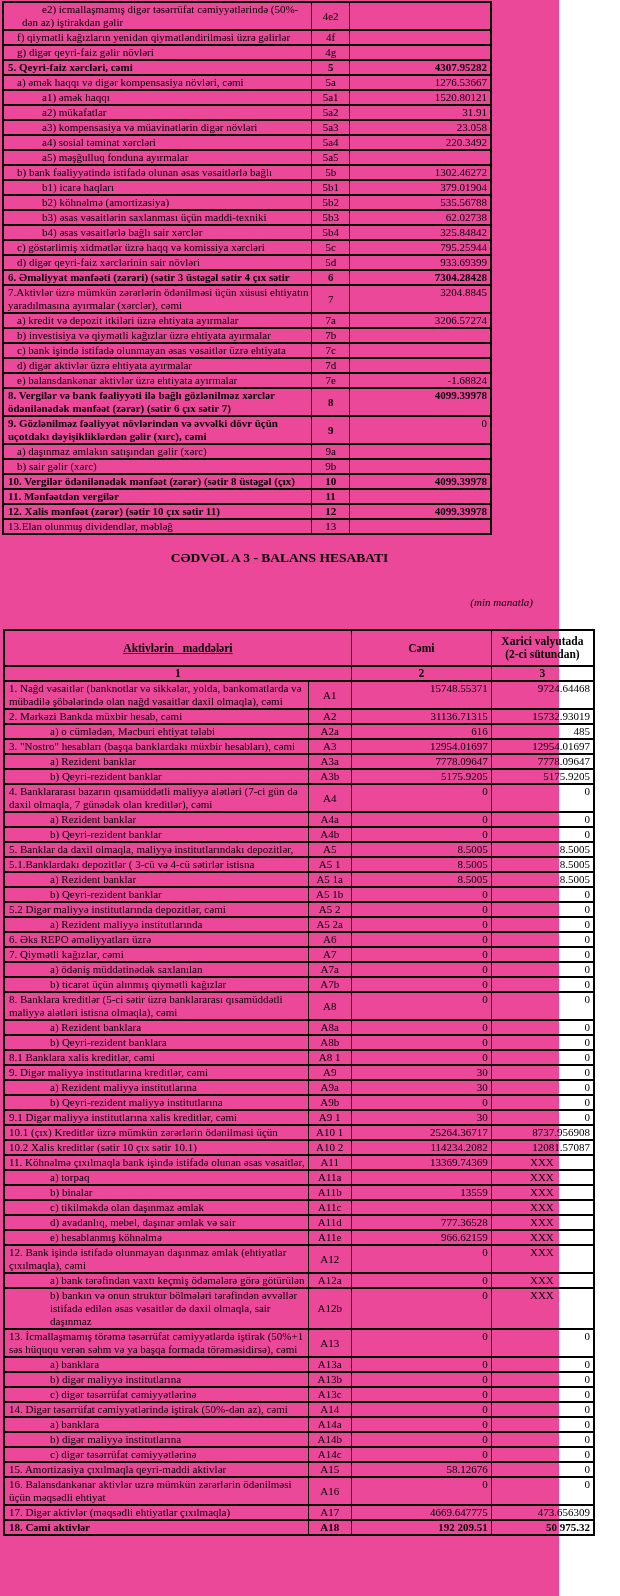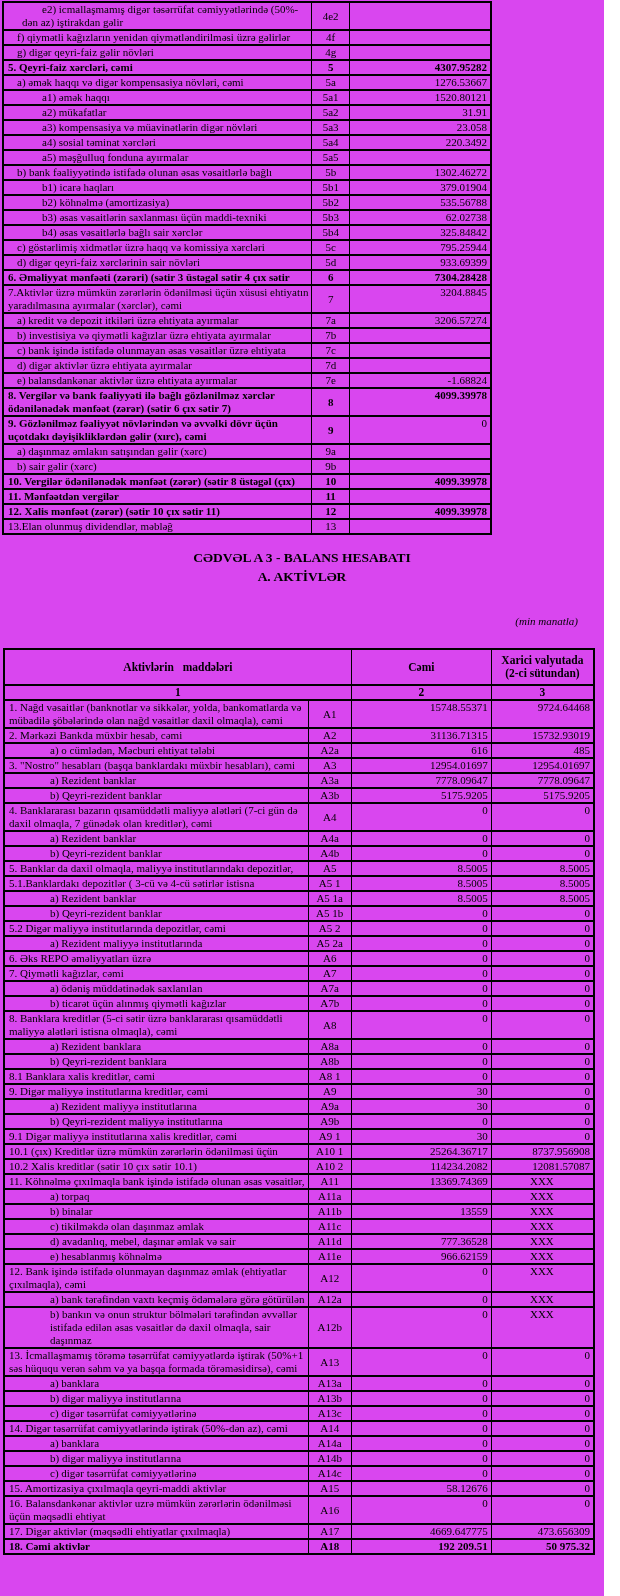--- a/index.html
+++ b/index.html
@@ -1,17 +1,17 @@
 <!DOCTYPE html>
 <html><head>
 <meta charset="utf-8">
 <style>
   html,body{margin:0;padding:0;background:#fff;}
   body{width:620px;font-family:"Liberation Serif","DejaVu Serif",serif;color:#000;}
-  .page{width:604px;min-height:1596px;background:#d946ef;padding-top:1px;box-sizing:border-box;}
+  .page{width:559px;min-height:1596px;background:#ec4899;padding-top:1px;box-sizing:border-box;}
 
   table{border-collapse:collapse;table-layout:fixed;font-size:11px;line-height:13px;border:2px solid #000;}
   td,th{border:1px solid #000;border-top:2px solid #000;border-bottom:2px solid #000;padding:0 2px;overflow:hidden;}
 
   #income-table{width:490px;margin-left:2px;}
   #income-table .col-label{width:306px;}
   #income-table .col-code{width:38px;}
   #income-table .col-val{width:140px;}
 
   #assets-table{width:592px;margin-left:3px;}
@@ -32,21 +32,21 @@
   .t1-ind2{padding-left:38px;}
   .t1-inde2{padding-left:18px;text-indent:20px;}
   .t2-ind1{padding-left:45px;}
 
   .title-block{margin-top:13px;text-align:center;font-weight:bold;font-size:13.5px;line-height:19px;}
   .units-note{margin-top:29px;margin-bottom:20px;text-align:right;padding-right:26px;font-style:italic;font-size:11px;line-height:13px;}
 
   #assets-table thead th{font-weight:bold;text-align:center;vertical-align:middle;font-size:11.5px;line-height:13px;}
   #assets-table th.hdr-main{padding-top:4px;padding-bottom:4px;}
   #assets-table th.hdr-num{padding-top:0;padding-bottom:0;}
-  #assets-table th.hdr-label{word-spacing:6px;}
+  #assets-table th.hdr-label{word-spacing:6px;text-decoration:underline;}
 </style>
 </head>
 <body>
 
 <div class="page">
 
   <table id="income-table">
     <colgroup>
       <col class="col-label">
         <col class="col-code">
@@ -211,21 +211,20 @@
         <tr>
           <td class="lbl ind0 nw">13.Elan olunmuş dividendlər, məbləğ</td>
           <td class="code">13</td>
           <td class="val"></td>
         </tr>
       </tbody>
   </table>
 
   <div class="title-block">
     <div>CƏDVƏL A 3 - BALANS HESABATI</div>
-    <div>A. AKTİVLƏR</div>
   </div>
 
   <div class="units-note">(min manatla)</div>
 
   <table id="assets-table">
     <colgroup>
       <col class="col-label">
         <col class="col-code">
         <col class="col-total">
         <col class="col-foreign">

